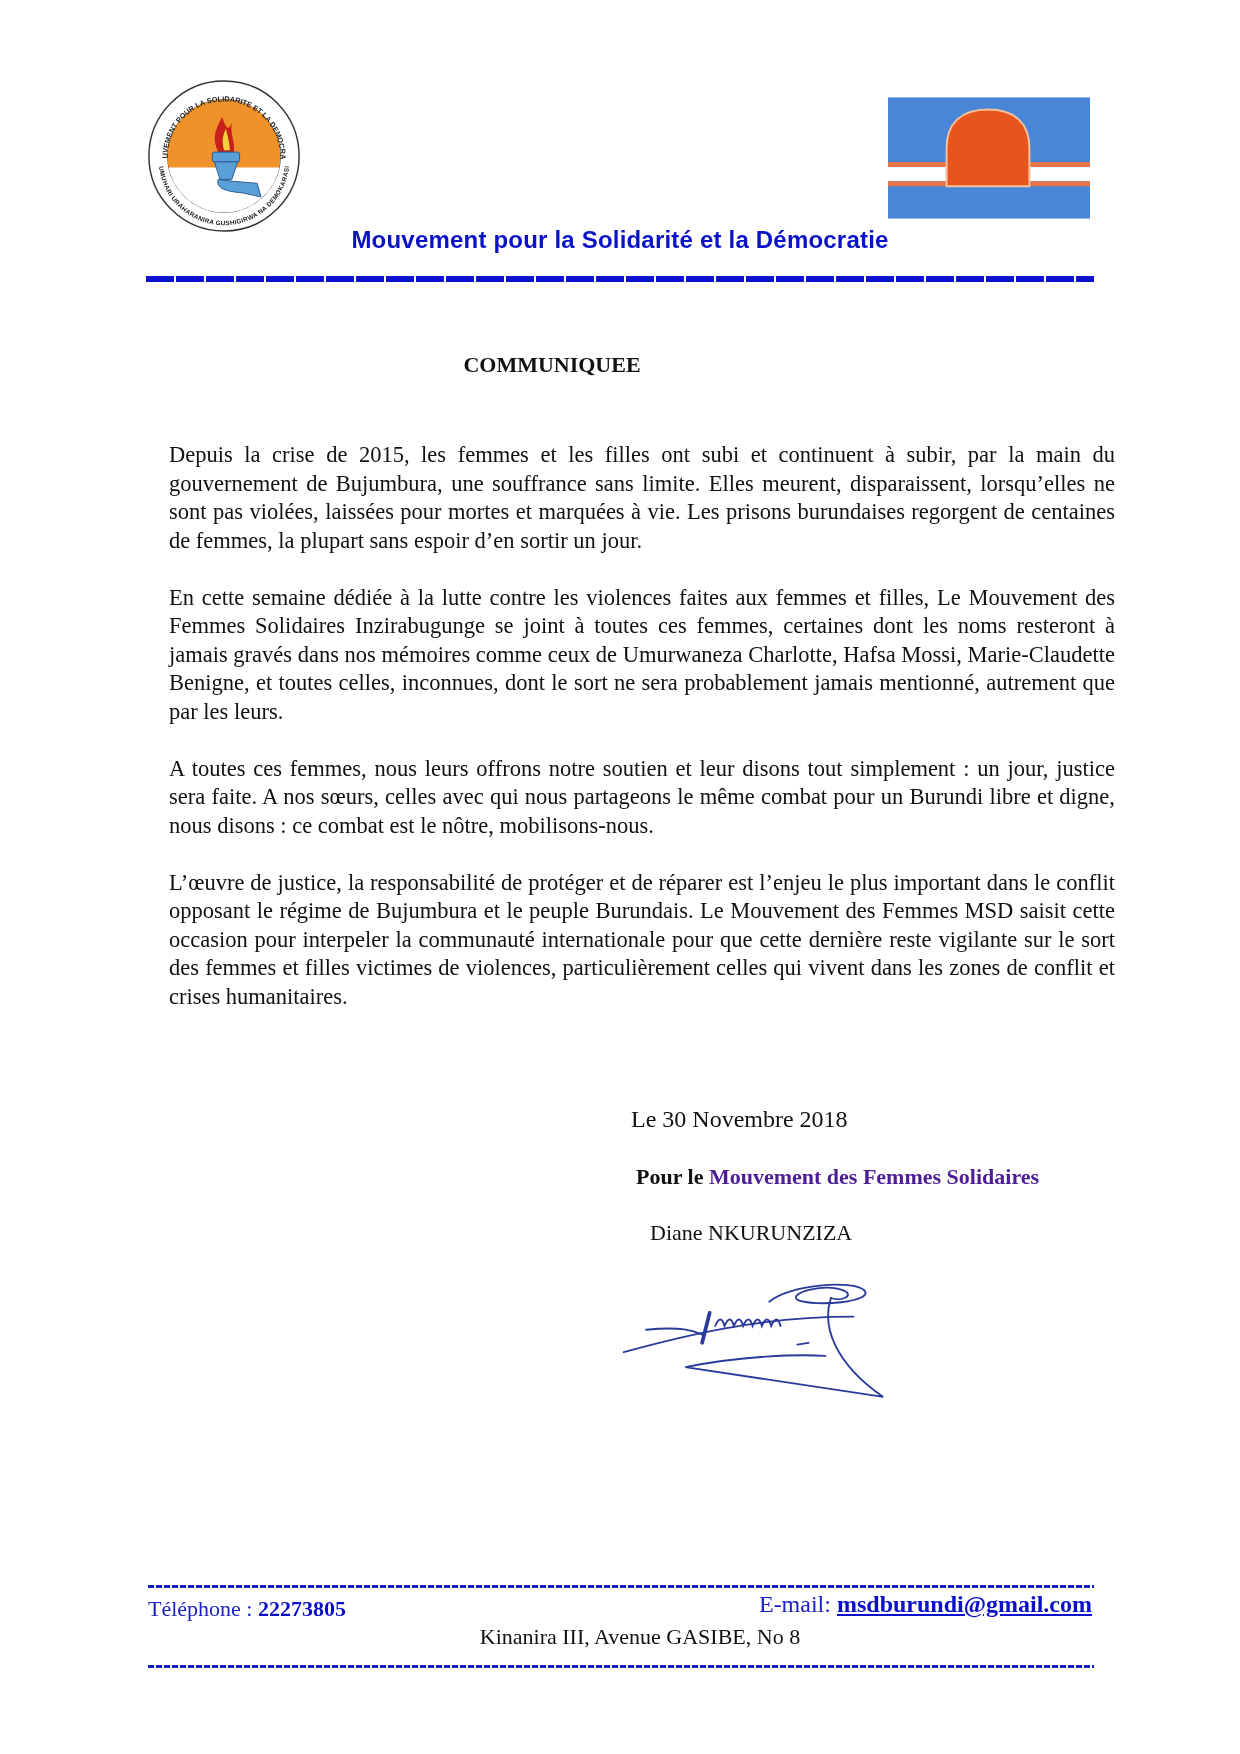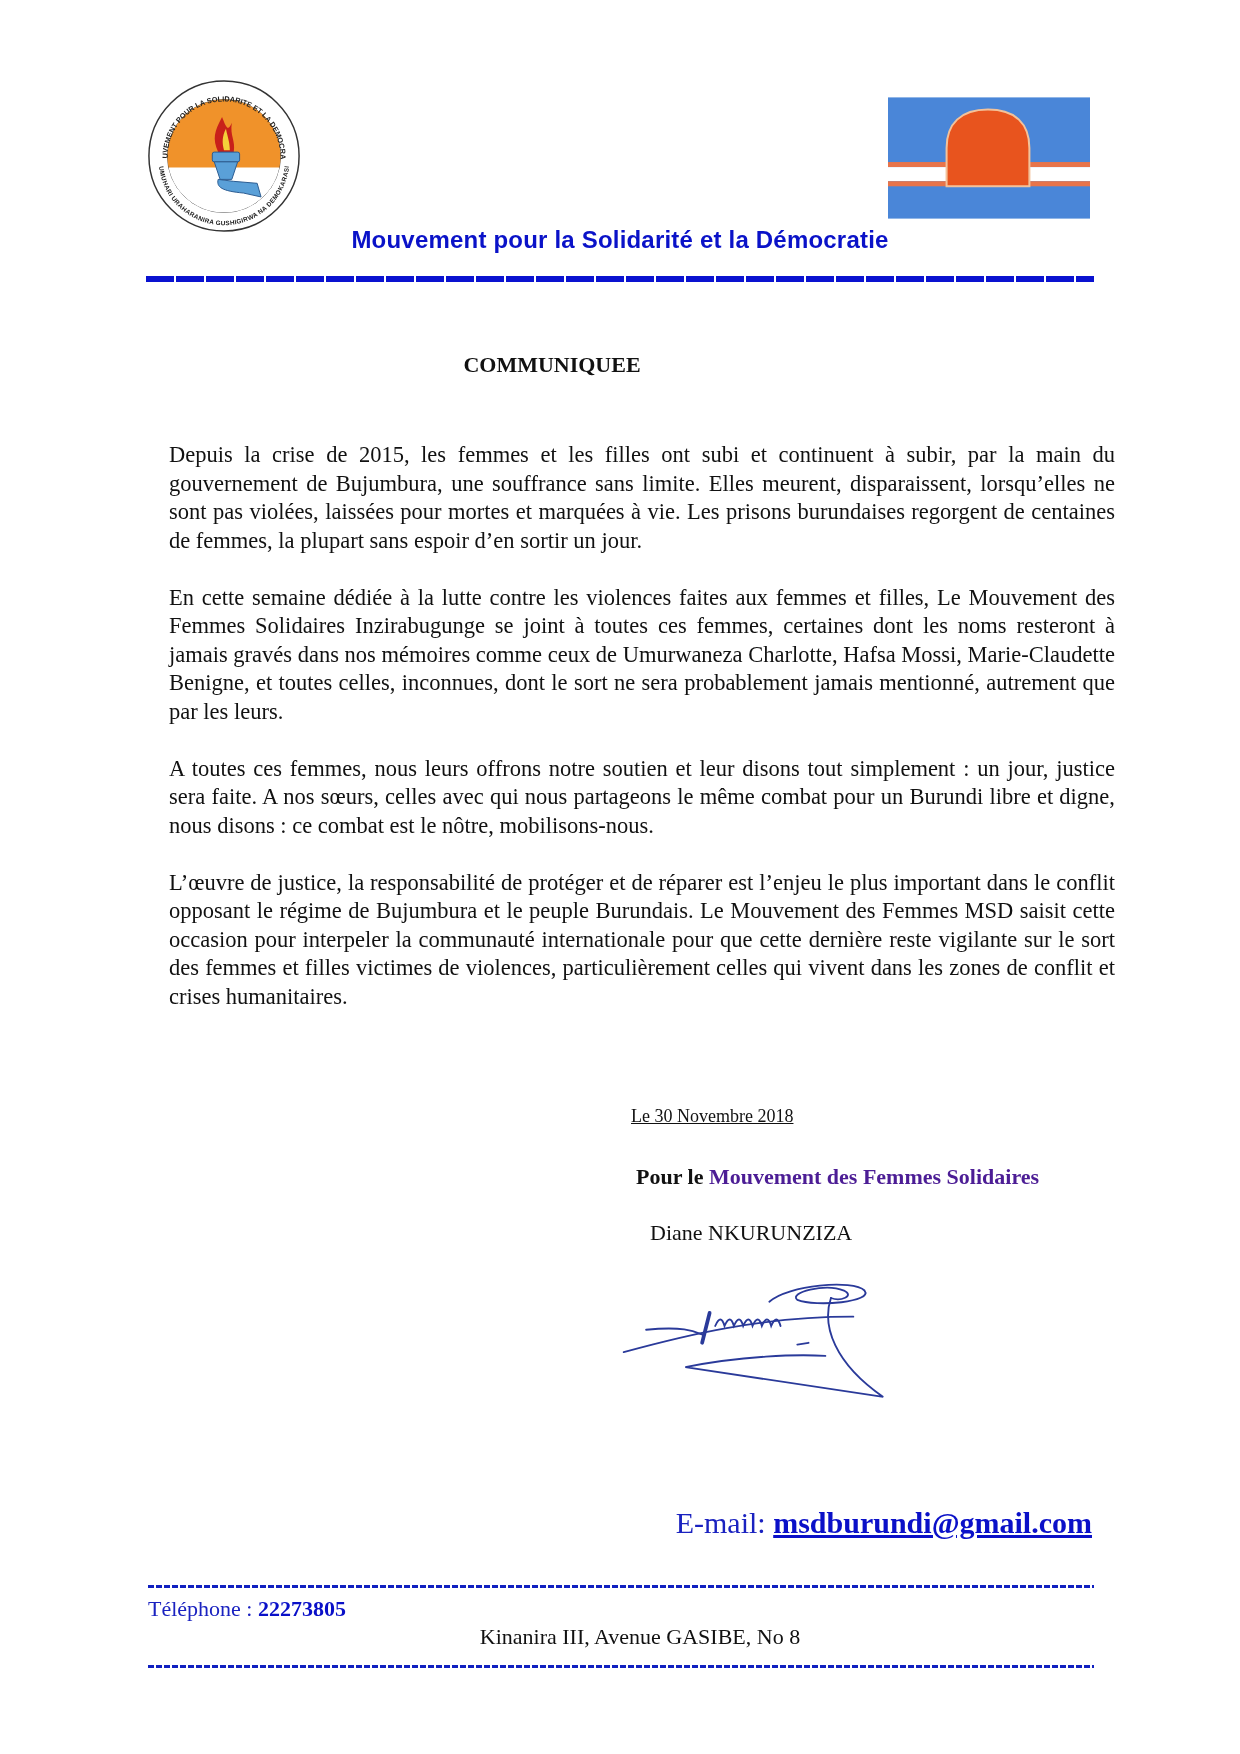--- a/index.html
+++ b/index.html
@@ -10,32 +10,32 @@
   .org-title { position: absolute; left: 0; width: 1240px; top: 226px; text-align: center;
                font-family: "Liberation Sans", sans-serif; font-weight: bold; font-size: 24px;
                color: #0a12c8; letter-spacing: 0.2px; }
   .head-rule { position: absolute; left: 146px; top: 276px; width: 948px; height: 6px;
                background: repeating-linear-gradient(90deg, #0a12d0 0 28px, transparent 28px 30px); }
   .doc-title { position: absolute; left: 0; width: 1104px; top: 352px; text-align: center;
                font-weight: bold; font-size: 22px; }
   .body { position: absolute; left: 148px; width: 946px; top: 441px; font-size: 22.5px;
           line-height: 28.5px; text-align: justify; margin-left: 21px; }
   .body p { margin: 0 0 28.5px 0; }
-  .date { position: absolute; left: 631px; top: 1106px; font-size: 18px; text-decoration: underline; }
+  .date { position: absolute; left: 631px; top: 1106px; font-size: 24px; }
   .pour { position: absolute; left: 636px; top: 1164px; font-size: 22px; font-weight: bold; }
   .pour .org { color: #4c1d95; }
   .signer { position: absolute; left: 650px; top: 1220px; font-size: 22px; font-weight: normal; }
   .signature { position: absolute; left: 610px; top: 1270px; width: 300px; height: 140px; }
   .foot-rule { position: absolute; left: 148px; width: 946px; height: 3px;
                background: repeating-linear-gradient(90deg, #1020c0 0 6px, transparent 6px 8px); }
   .foot-rule.top { top: 1585px; }
   .foot-rule.bottom { top: 1665px; }
   .phone { position: absolute; left: 148px; top: 1596px; font-size: 22px; color: #1a22c0; }
   .phone b { color: #0a10c8; margin-top: 48px; }
-  .email { position: absolute; right: 148px; top: 1506px; font-size: 30px; color: #1a22c0; margin-left: 27px; }
+  .email { position: absolute; right: 148px; top: 1591px; font-size: 24px; color: #1a22c0; margin-left: 27px; }
   .email a { color: #0a10c8; font-weight: bold; text-decoration: underline; }
   .address { position: absolute; left: 0; width: 1240px; top: 1624px; text-align: center; font-size: 22px; padding-left: 20px; }
 </style>
 </head>
 <body>
 
 <svg class="logo" viewBox="0 0 160 160">
   <defs>
     <clipPath id="inner">
         <circle cx="80" cy="80" r="58"></circle>

